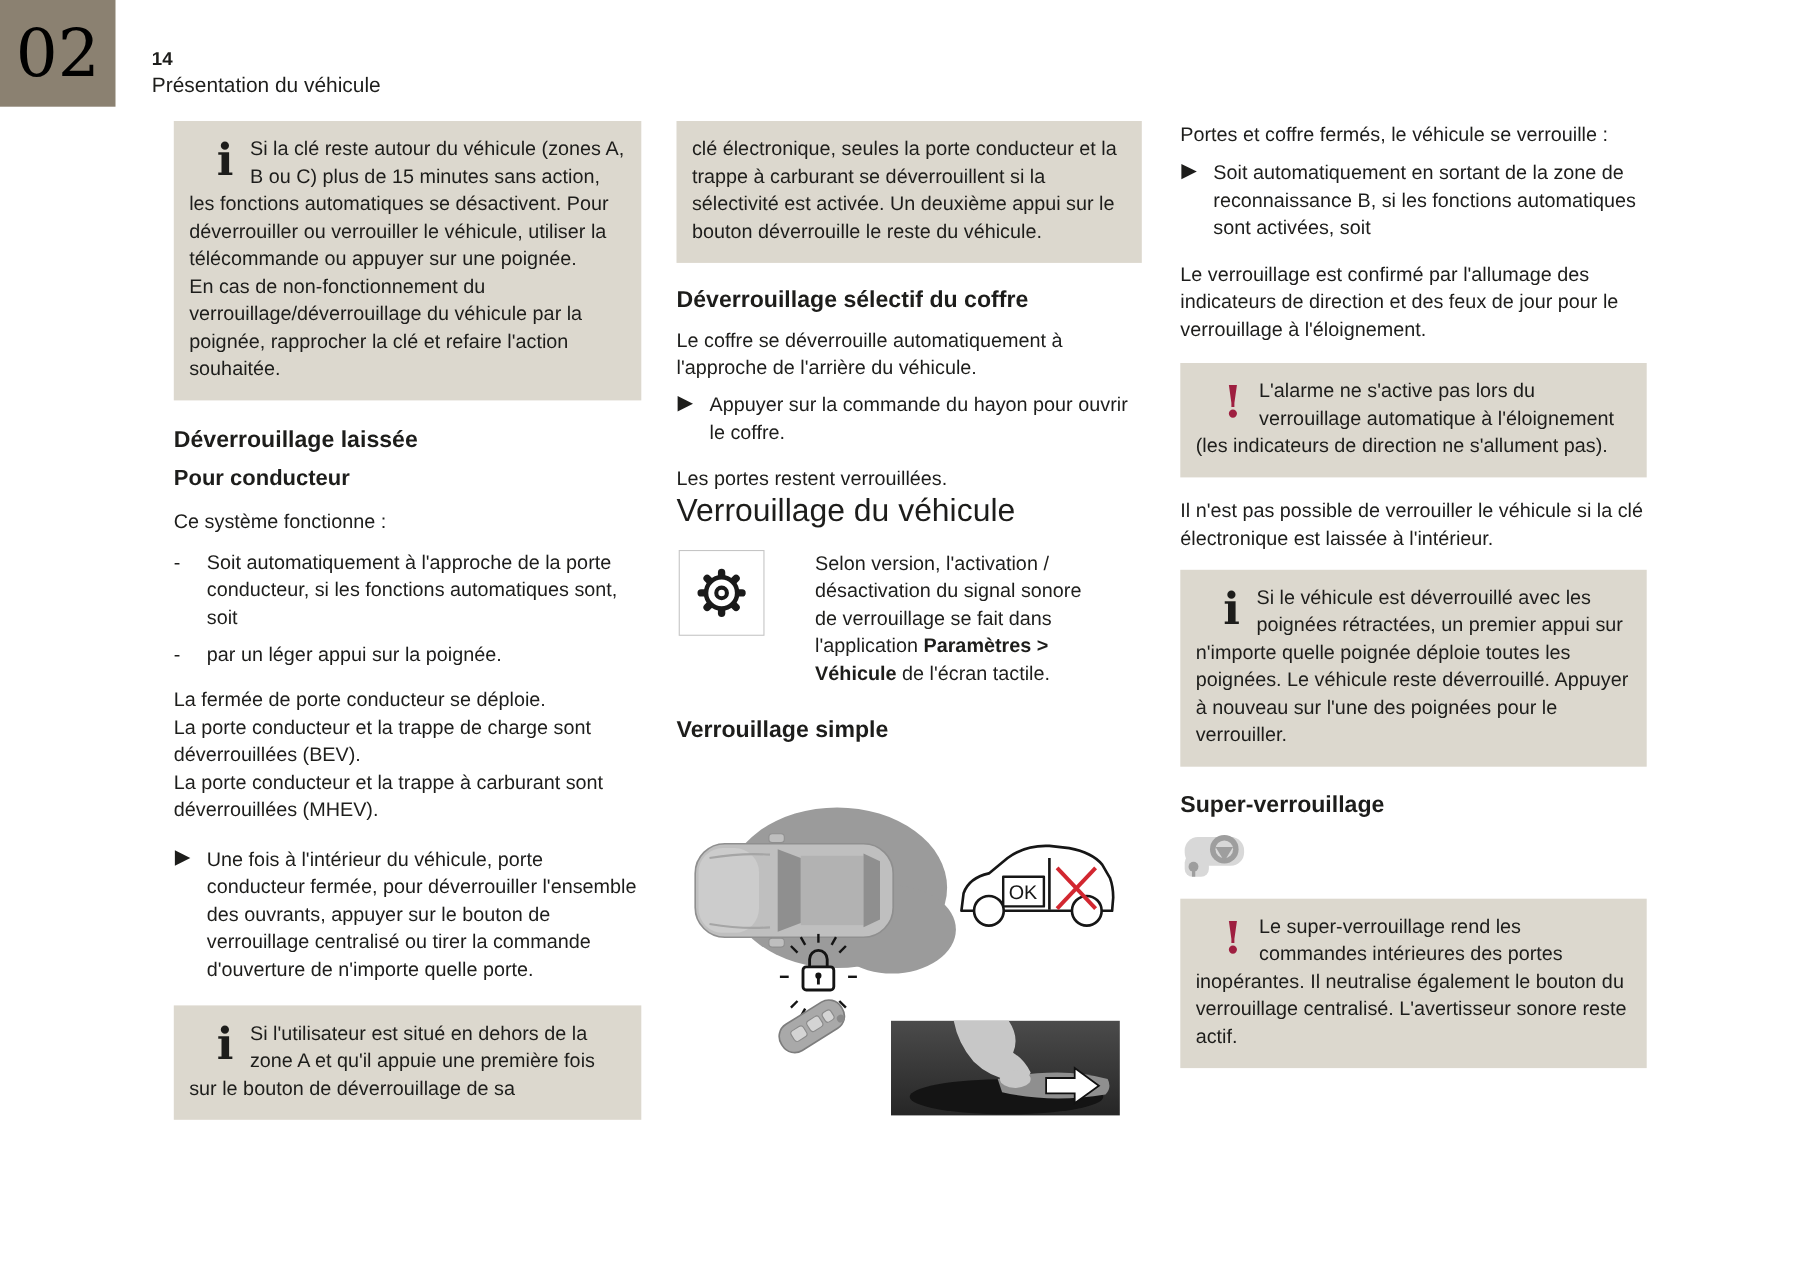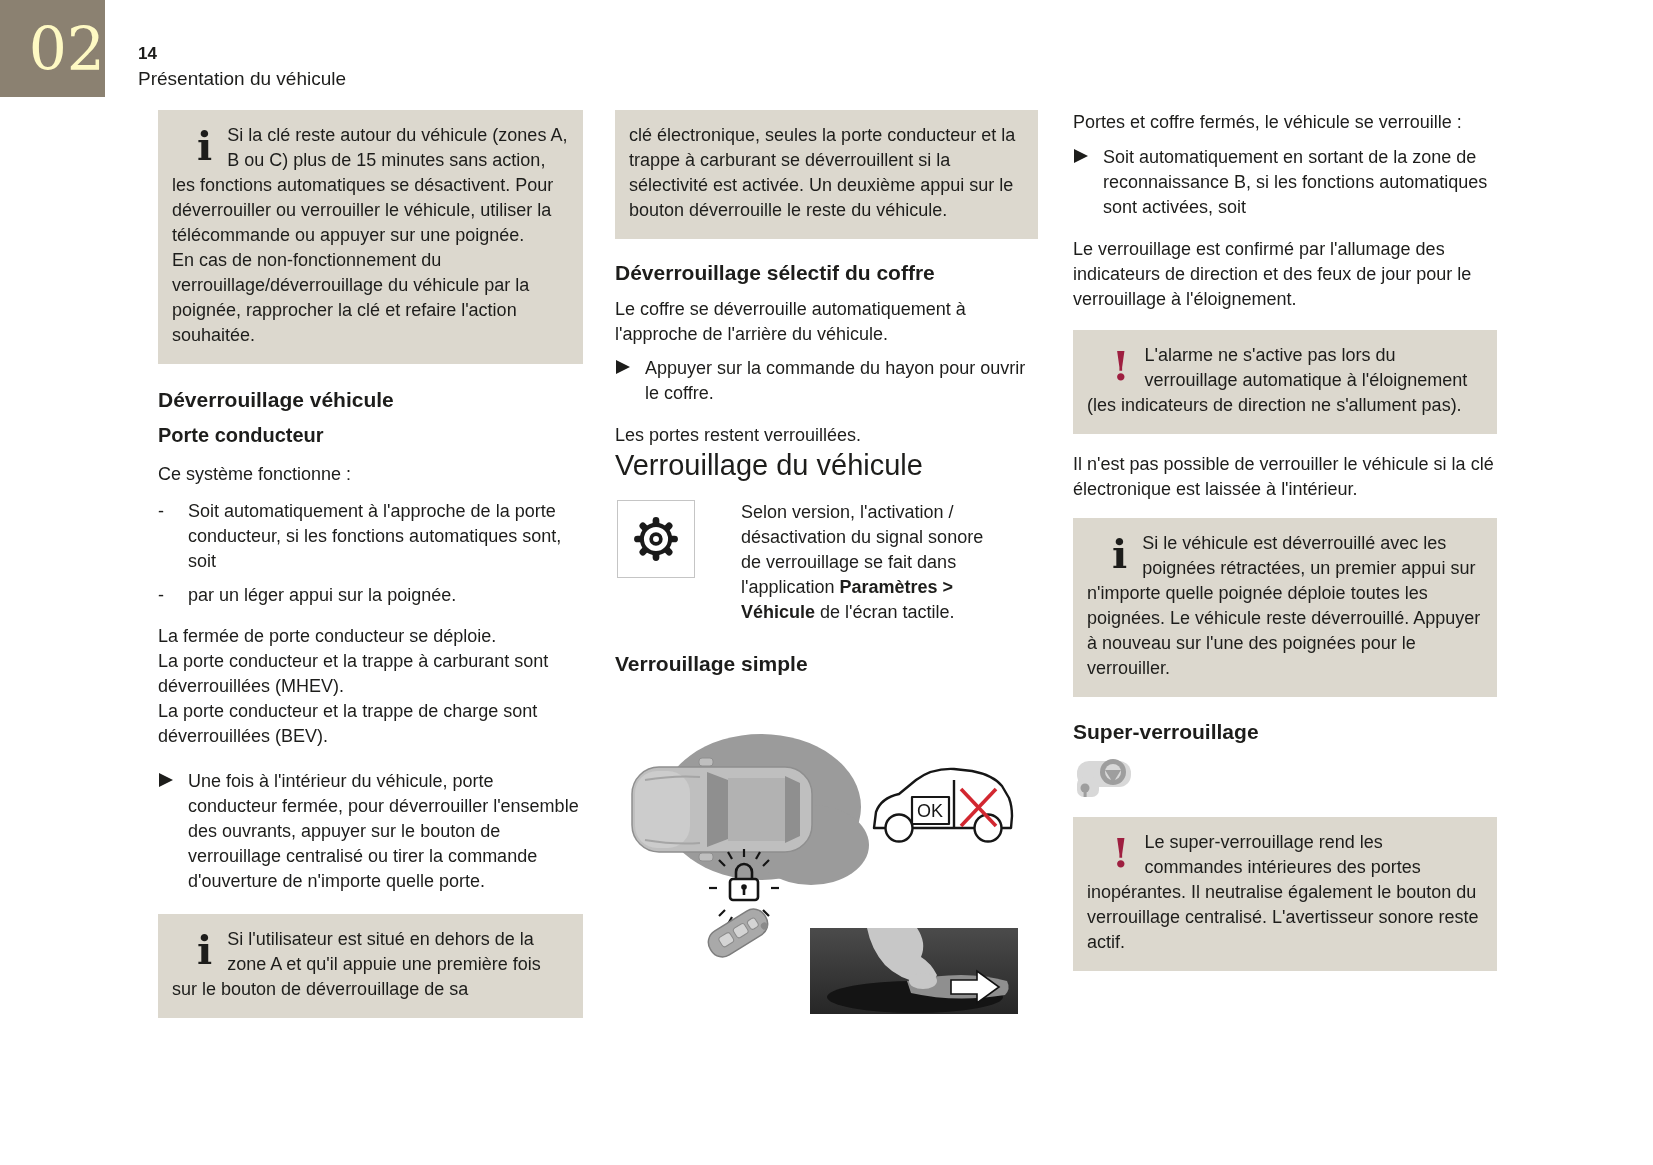--- a/index.html
+++ b/index.html
@@ -5,23 +5,23 @@
   * { margin:0; padding:0; box-sizing:border-box; }
   html,body { background:#ffffff; }
   .page {
     position:relative; width:1653px; height:1165px; overflow:hidden;
     background:#ffffff; color:#1d1d1b;
     font-family:"Liberation Sans", sans-serif;
   }
   
   .chapter-badge {
     position:absolute; left:0; top:0; width:105px; height:97px;
-    background:#8b8171; color:#fef9c3;
+    background:#8b8171; color:#000000;
     font-family:"DejaVu Serif", serif; font-size:60px; line-height:1;
-    display:flex; align-items:center; justify-content:flex-end;
+    display:flex; align-items:center; justify-content:center;
   }
   .page-meta { position:absolute; left:138px; top:44px; }
   .page-number { font-size:17px; font-weight:bold; }
   .section-title { font-size:19px; margin-top:4px; }
 
   
   .col { position:absolute; top:110px; font-size:18px; line-height:25px; }
   #col1 { left:158px; width:425px; }
   #col2 { left:615px; width:423px; }
   #col3 { left:1073px; width:424px; }
@@ -73,40 +73,40 @@
   </div>
 
   <div class="col" id="col1">
 
     <div class="box">
       <span class="float-icon">i</span>
       <p>Si la clé reste autour du véhicule (zones A, B ou C) plus de 15 minutes sans action, les fonctions automatiques se désactivent. Pour déverrouiller ou verrouiller le véhicule, utiliser la télécommande ou appuyer sur une poignée.</p>
       <p>En cas de non-fonctionnement du verrouillage/déverrouillage du véhicule par la poignée, rapprocher la clé et refaire l'action souhaitée.</p>
     </div>
 
-    <h3 style="margin-top:23px">Déverrouillage véhicule</h3>
-    <h3 style="margin-top:9px; font-size:20px">Porte conducteur</h3>
+    <h3 style="margin-top:23px">Déverrouillage laissée</h3>
+    <h3 style="margin-top:9px; font-size:20px">Pour conducteur</h3>
 
     <p class="para">Ce système fonctionne :</p>
 
     <div style="margin-top:12px">
       <div class="dash-item">
         <span class="marker">-</span>
         <span>Soit automatiquement à l'approche de la porte conducteur, si les fonctions automatiques sont, soit</span>
       </div>
       <div class="dash-item">
         <span class="marker">-</span>
         <span>par un léger appui sur la poignée.</span>
       </div>
     </div>
 
     <div class="para" style="margin-top:16px">
       <div>La fermée de porte conducteur se déploie.</div>
+      <div>La porte conducteur et la trappe de charge sont déverrouillées (BEV).</div>
       <div>La porte conducteur et la trappe à carburant sont déverrouillées (MHEV).</div>
-      <div>La porte conducteur et la trappe de charge sont déverrouillées (BEV).</div>
     </div>
 
     <div class="action-item" style="margin-top:20px">
       <span class="marker">
         <svg class="tri" width="16" height="16" viewBox="0 0 16 16">
             <polygon points="1,1 15,8 1,15" fill="#1d1d1b"></polygon>
           </svg>
       </span>
       <span>Une fois à l'intérieur du véhicule, porte conducteur fermée, pour déverrouiller l'ensemble des ouvrants, appuyer sur le bouton de verrouillage centralisé ou tirer la commande d'ouverture de n'importe quelle porte.</span>
     </div>

